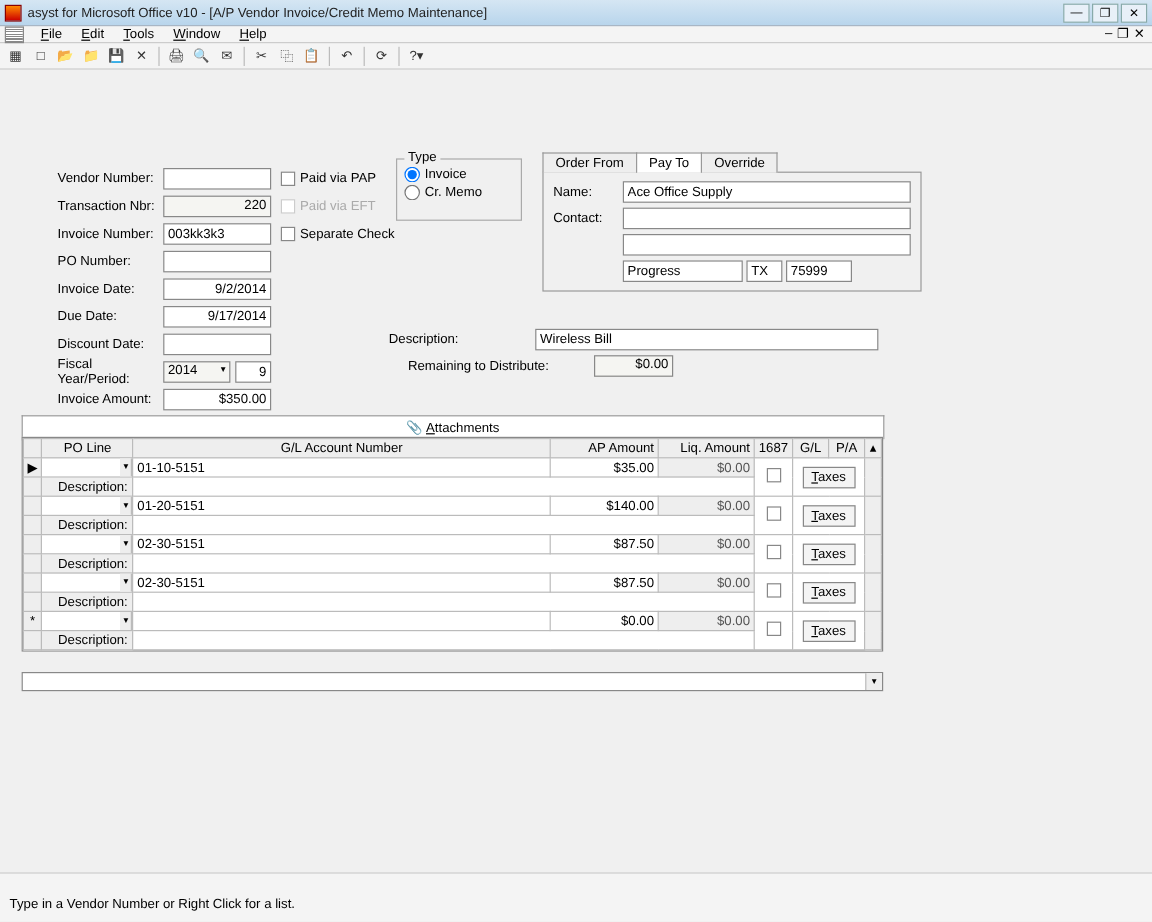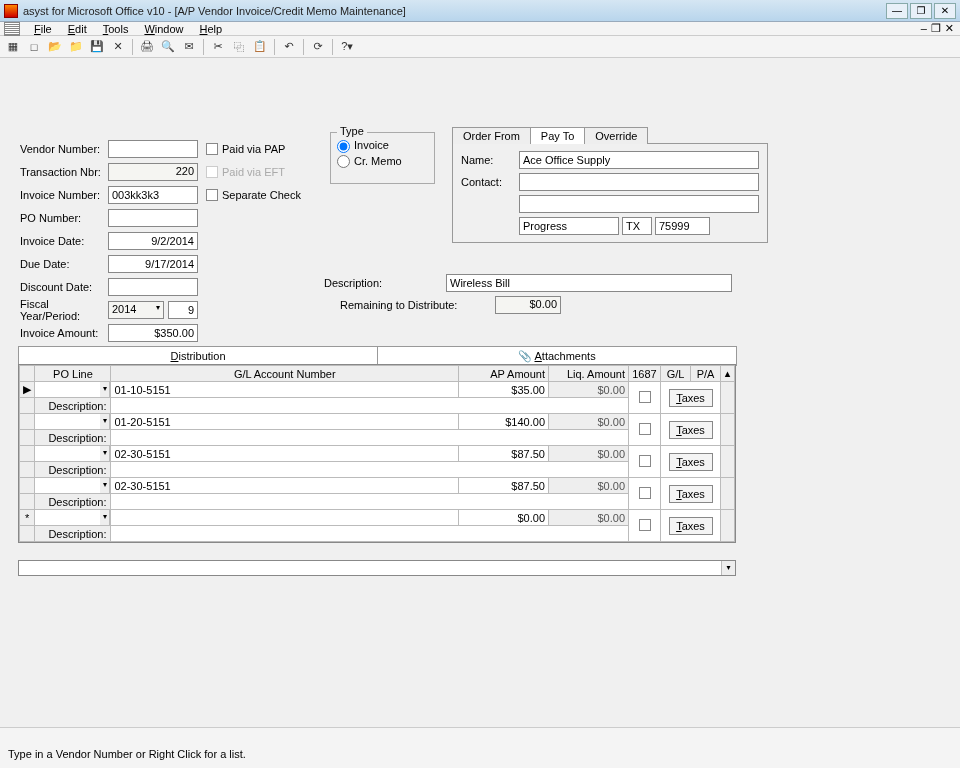--- a/index.html
+++ b/index.html
@@ -19,21 +19,21 @@
 .menubar .mnu u { text-decoration: underline; }
 .menubar .mdi-btns { position: absolute; right: 6px; display: flex; gap: 4px; font-size: 10px; }
 
 
 .toolbar { height: 22px; background: #f4f4f4; display: flex; align-items: center; padding: 2px 4px; gap: 3px; border-bottom: 1px solid #ccc; }
 .tbtn { width: 18px; height: 18px; border: 1px solid transparent; display: inline-flex; align-items: center; justify-content: center; font-size: 11px; color: #333; }
 .tsep { width: 1px; height: 16px; background: #bbb; margin: 0 2px; }
 
 
 .form-area { padding: 10px 18px; position: relative; }
-.field-row { display: flex; align-items: center; height: 22px; margin-bottom: 1px; }
+.field-row { display: flex; align-items: center; height: 22px; margin-bottom: 1px; margin-left: 28px; }
 .lbl { width: 88px; text-align: left; }
 .txt { height: 18px; border: 1px solid #888; background: #fff; padding: 1px 3px; text-align: right; }
 .txt.left { text-align: left; }
 .txt.ro { background: #f5f5f2; }
 .chk { width: 12px; height: 12px; border: 1px solid #888; background: #fff; margin: 0 4px 0 8px; }
 .chk-lbl { }
 .chk-lbl.dis { color: #aaa; }
 
 
 .type-box { position: absolute; left: 330px; top: 74px; width: 105px; height: 52px; border: 1px solid #aaa; padding-top: 4px; }
@@ -230,21 +230,20 @@
   <div class="desc-row">
     <span class="lbl2">Description:</span>
     <input class="txt left" style="width: 286px;" value="Wireless Bill">
   </div>
   <div class="remain-row">
     <span class="lbl2">Remaining to Distribute:</span>
     <span class="txt ro" style="width:66px">$0.00</span>
   </div>
 
   <div class="dist-tabs">
-    <span class="dist-tab"><u>D</u>istribution</span>
     <span class="dist-tab">📎 <u>A</u>ttachments</span>
   </div>
 
   <div class="grid-wrap">
     <table>
       <tbody>
           <tr>
         <th class="rowind"></th>
         <th class="th-po">PO Line</th>
         <th class="th-gl">G/L Account Number</th>

